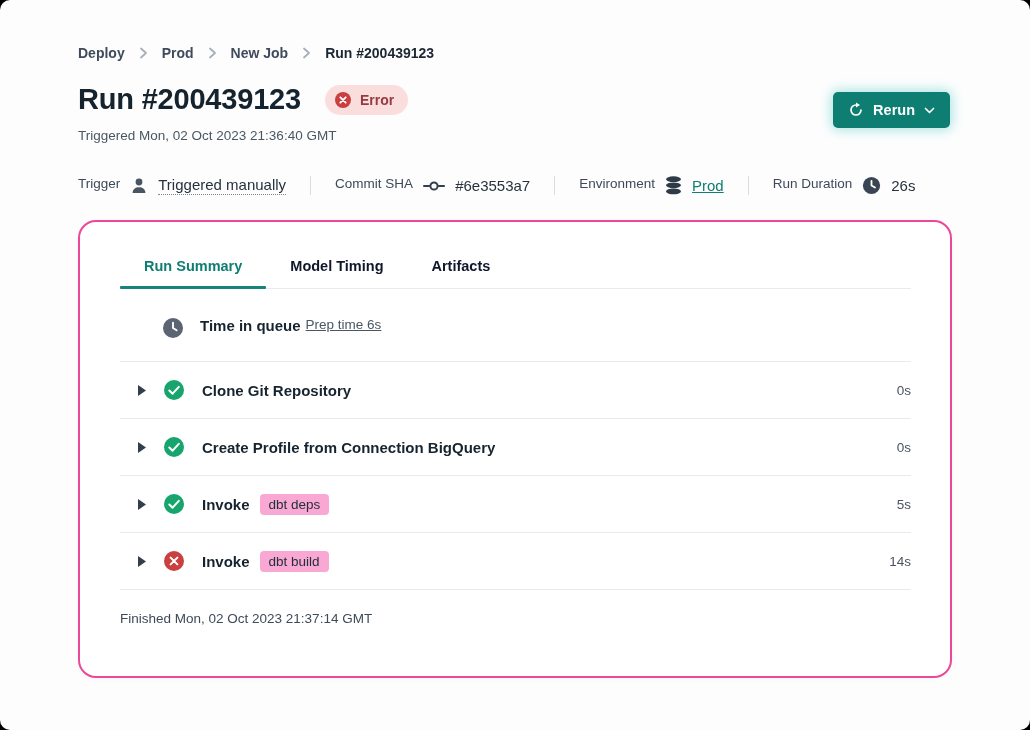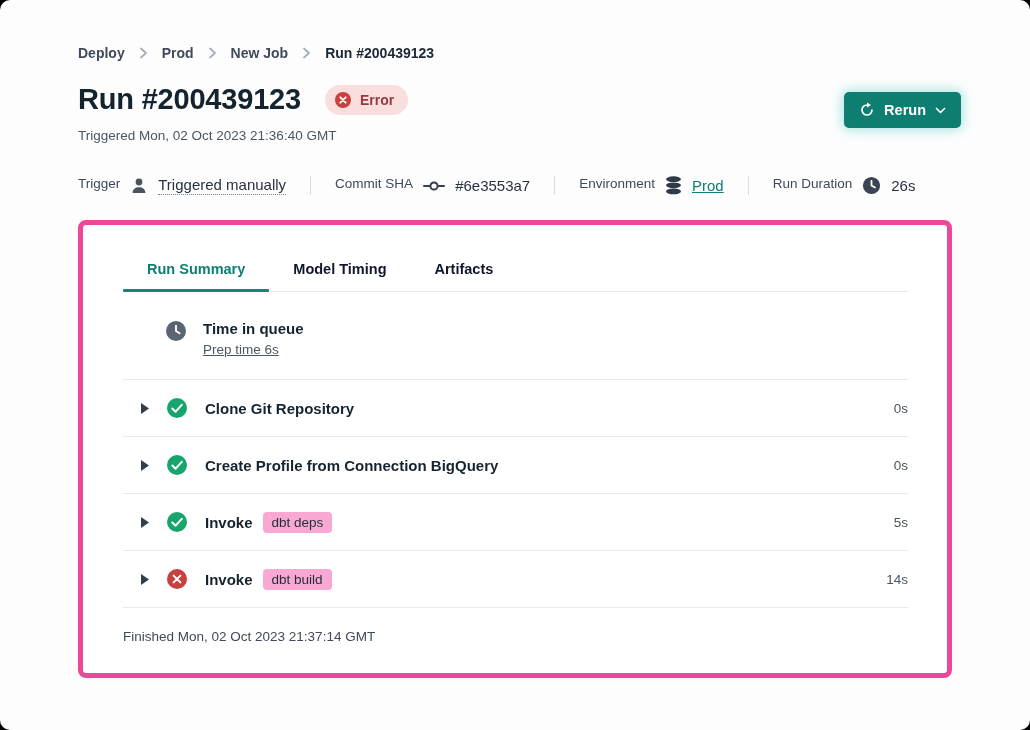--- a/index.html
+++ b/index.html
@@ -18,51 +18,51 @@
   .crumb.current { color:#1c2732; font-weight:700; }
   .crumb-sep { display:flex; align-items:center; }
 
   
   .header-row { display:flex; align-items:center; margin-top:22px; }
   .page-title { font-size:29px; font-weight:700; color:#14232e; letter-spacing:-0.2px; }
   .status-badge { display:flex; align-items:center; gap:8px; margin-left:24px;
     background:#fadedd; border-radius:16px; padding:6px 14px 6px 9px;
     font-size:14px; font-weight:600; color:#963b40; }
   .triggered-line { margin-top:12px; font-size:13.5px; color:#4a5763; }
-  .rerun-button { position:absolute; top:92px; right:69px; height:36px;
+  .rerun-button { position:absolute; top:92px; right:80px; height:36px;
     display:flex; align-items:center; gap:9px; padding:0 15px;
     background:#0e7d72; border:none; border-radius:5px; cursor:pointer;
     color:#fff; font-size:14.5px; font-weight:600;
     font-family:"Liberation Sans","DejaVu Sans",sans-serif;
     box-shadow:0 0 12px 2px rgba(64,200,188,0.45); }
 
   
   .meta-row { display:flex; margin-top:33px; }
   .meta-item { display:flex; flex-direction:row; gap:10px; }
   .meta-label { font-size:13.5px; color:#3e4a5a; }
   .meta-value { display:flex; align-items:center; gap:10px; font-size:15px; color:#28323e; }
   .meta-divider { width:1px; background:#d9dde2; margin:0 24px; align-self:stretch; }
   .dotted-underline { border-bottom:1px dotted #7b8794; padding-bottom:1px; cursor:pointer; }
   .env-link { color:#0e7d72; text-decoration:underline; cursor:pointer; }
 
   
   .card { margin-top:25px; height:458px; background:#fff;
-    border:5px solid #ec4899; border-radius:8px;
+    border:2px solid #ec4899; border-radius:18px;
     box-shadow:0 1px 4px rgba(30,40,50,0.04); overflow:hidden; }
   .card-inner { padding:0 39px 0 40px; }
 
   
   .tabs-row { display:flex; padding-top:36px; border-bottom:1px solid #e7eaee; }
   .tab { padding:0 24px 14px 24px; font-size:14.5px; font-weight:600; color:#0f172a; cursor:pointer; position:relative; }
   .tab.active { color:#0e7d72; }
   .tab.active::after { content:""; position:absolute; left:0; right:0; bottom:-1px; height:3px; background:#17847c; border-radius:1px; }
 
   
   .queue-row { display:flex; align-items:flex-start; gap:16px; padding:28px 0 22px 42px; border-bottom:1px solid #e8ebee; }
-  .queue-texts { display:flex; flex-direction:column; gap:5px; }
+  .queue-texts { display:flex; flex-direction:row; gap:5px; }
   .queue-title { font-size:15px; font-weight:700; color:#16242f; }
   .queue-link { font-size:13.5px; color:#4a5763; text-decoration:underline; cursor:pointer; }
 
   
   .step-row { display:flex; align-items:center; height:57px; padding-left:17px; border-bottom:1px solid #e8ebee; }
   .caret { display:flex; align-items:center; cursor:pointer; }
   .step-status { margin-left:16px; display:flex; align-items:center; }
   .step-label { margin-left:17px; font-size:15px; font-weight:700; color:#16242f; }
   .code-chip { margin-left:10px; background:#f9a8d4; border-radius:4px; padding:3px 9px;
     font-family:Liberation Sans, sans-serif; font-size:13.5px; color:#22303c; }

